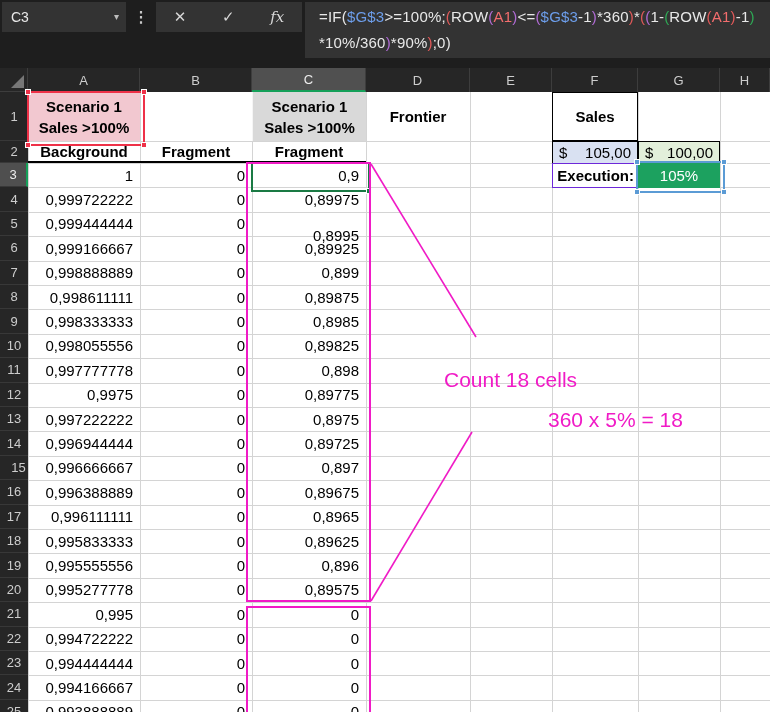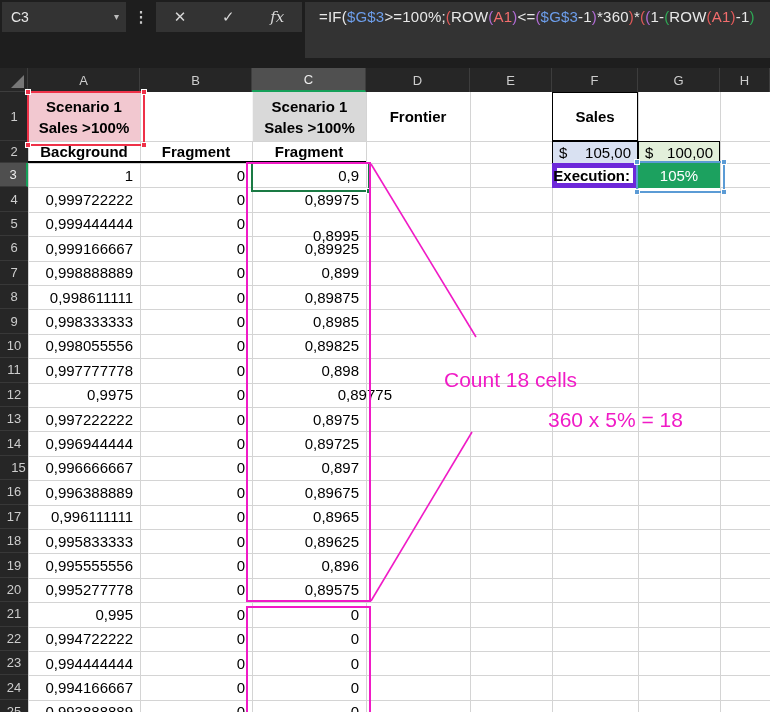--- a/index.html
+++ b/index.html
@@ -53,21 +53,21 @@
   #cF1{left:552px;top:92px;width:86px;height:49px;background:#FFF;border:1px solid #000;}
   #cG1{left:638px;top:92px;width:82px;height:49px;background:#FFF;border:1px solid #000;}
 
   #cA2{left:28px;top:141px;width:112px;height:22px;border-bottom:2px solid #000;}
   #cB2{left:140px;top:141px;width:112px;height:22px;border-bottom:2px solid #000;}
   #cC2{left:252px;top:141px;width:114px;height:22px;border-bottom:2px solid #000;}
   #cF2{left:552px;top:141px;width:86px;height:23px;background:#D9E1F2;border:1px solid #000;
        justify-content:space-between;padding:0 6px;}
   #cG2{left:638px;top:141px;width:82px;height:23px;background:#E2EFDA;border:1px solid #000;
        justify-content:space-between;padding:0 6px;}
-  #cF3{left:552px;top:163px;width:86px;height:25px;background:#FFF;border:5px solid #6d28d9;
+  #cF3{left:552px;top:163px;width:86px;height:25px;background:#FFF;border:1px solid #6d28d9;
        justify-content:flex-end;padding-right:3px;}
   #cG3{left:638px;top:163px;width:82px;height:25px;background:#1CA15F;color:#FFF;justify-content:center;}
 
   
   .handle{position:absolute;width:6px;height:6px;box-sizing:border-box;border:1px solid #FFF;}
   #selA1{left:27px;top:91px;width:114px;height:51px;border:2px solid #EE3148;}
   #selA1 .handle{background:#EE3148;}
   #selG3{left:636px;top:161px;width:85px;height:28px;border:2px solid #5B9BD5;}
   #selG3 .handle{background:#5B9BD5;}
   .h-tl{left:-4px;top:-4px;} .h-tr{right:-4px;top:-4px;} .h-bl{left:-4px;bottom:-4px;} .h-br{right:-4px;bottom:-4px;}
@@ -92,20 +92,21 @@
     <span id="nameBoxCaret">▾</span>
   </div>
   <div class="abs" id="dotsIcon">⋮</div>
   <div class="abs" id="fxBox">
     <span class="tbi">✕</span>
     <span class="tbi">✓</span>
     <span class="tbi" id="fxGlyph">fx</span>
   </div>
   <div class="abs" id="formulaBar">
     <div class="fline" id="fline1"><span style="color: rgb(232, 232, 232);">=IF(</span><span style="color: rgb(109, 158, 235);">$G$3</span><span style="color: rgb(232, 232, 232);">&gt;=100%;</span><span style="color: rgb(224, 89, 89);">(</span><span style="color: rgb(232, 232, 232);">ROW</span><span style="color: rgb(176, 107, 212);">(</span><span style="color: rgb(242, 109, 109);">A1</span><span style="color: rgb(176, 107, 212);">)</span><span style="color: rgb(232, 232, 232);">&lt;=</span><span style="color: rgb(176, 107, 212);">(</span><span style="color: rgb(109, 158, 235);">$G$3</span><span style="color: rgb(232, 232, 232);">-1</span><span style="color: rgb(176, 107, 212);">)</span><span style="color: rgb(232, 232, 232);">*360</span><span style="color: rgb(224, 89, 89);">)</span><span style="color: rgb(232, 232, 232);">*</span><span style="color: rgb(224, 89, 89);">(</span><span style="color: rgb(176, 107, 212);">(</span><span style="color: rgb(232, 232, 232);">1-</span><span style="color: rgb(47, 168, 85);">(</span><span style="color: rgb(232, 232, 232);">ROW</span><span style="color: rgb(224, 89, 89);">(</span><span style="color: rgb(242, 109, 109);">A1</span><span style="color: rgb(224, 89, 89);">)</span><span style="color: rgb(232, 232, 232);">-1</span><span style="color: rgb(47, 168, 85);">)</span></div>
+    <div class="fline" id="fline2"><span style="color: rgb(232, 232, 232);">*10%/360</span><span style="color: rgb(176, 107, 212);">)</span><span style="color: rgb(232, 232, 232);">*90%</span><span style="color: rgb(224, 89, 89);">)</span><span style="color: rgb(232, 232, 232);">;0</span><span style="color: rgb(232, 232, 232);">)</span></div>
   </div>
 
   <div class="abs" id="sheetBG"></div>
   <div class="abs" id="colHeaderStrip">
       <div class="colhdr" style="left: 28px; width: 112px;">A</div>
       <div class="colhdr" style="left: 140px; width: 112px;">B</div>
       <div class="colhdr sel" style="left: 252px; width: 114px;">C</div>
       <div class="colhdr" style="left: 366px; width: 104px;">D</div>
       <div class="colhdr" style="left: 470px; width: 82px;">E</div>
       <div class="colhdr" style="left: 552px; width: 86px;">F</div>
@@ -183,21 +184,21 @@
       <div class="cell num" style="left: 28px; top: 333.8px; width: 112px; height: 24.4px;">0,998055556</div>
       <div class="cell num" style="left: 140px; top: 333.8px; width: 112px; height: 24.4px;">0</div>
       <div class="cell num" style="left: 252px; top: 333.8px; width: 114px; height: 24.4px; padding-left: 28px;">0,89825</div>
       <div class="rowhdr" style="top: 358.2px; height: 24.4px;">11</div>
       <div class="cell num" style="left: 28px; top: 358.2px; width: 112px; height: 24.4px;">0,997777778</div>
       <div class="cell num" style="left: 140px; top: 358.2px; width: 112px; height: 24.4px;">0</div>
       <div class="cell num" style="left: 252px; top: 358.2px; width: 114px; height: 24.4px;">0,898</div>
       <div class="rowhdr" style="top: 382.6px; height: 24.4px;">12</div>
       <div class="cell num" style="left: 28px; top: 382.6px; width: 112px; height: 24.4px;">0,9975</div>
       <div class="cell num" style="left: 140px; top: 382.6px; width: 112px; height: 24.4px;">0</div>
-      <div class="cell num" style="left: 252px; top: 382.6px; width: 114px; height: 24.4px; margin-left: 33px;">0,89775</div>
+      <div class="cell num" style="left: 252px; top: 382.6px; width: 114px; height: 24.4px;">0,89775</div>
       <div class="rowhdr" style="top: 407px; height: 24.4px;">13</div>
       <div class="cell num" style="left: 28px; top: 407px; width: 112px; height: 24.4px;">0,997222222</div>
       <div class="cell num" style="left: 140px; top: 407px; width: 112px; height: 24.4px;">0</div>
       <div class="cell num" style="left: 252px; top: 407px; width: 114px; height: 24.4px;">0,8975</div>
       <div class="rowhdr" style="top: 431.4px; height: 24.4px;">14</div>
       <div class="cell num" style="left: 28px; top: 431.4px; width: 112px; height: 24.4px;">0,996944444</div>
       <div class="cell num" style="left: 140px; top: 431.4px; width: 112px; height: 24.4px;">0</div>
       <div class="cell num" style="left: 252px; top: 431.4px; width: 114px; height: 24.4px;">0,89725</div>
       <div class="rowhdr" style="top: 455.8px; height: 24.4px; padding-left: 9px;">15</div>
       <div class="cell num" style="left: 28px; top: 455.8px; width: 112px; height: 24.4px;">0,996666667</div>

